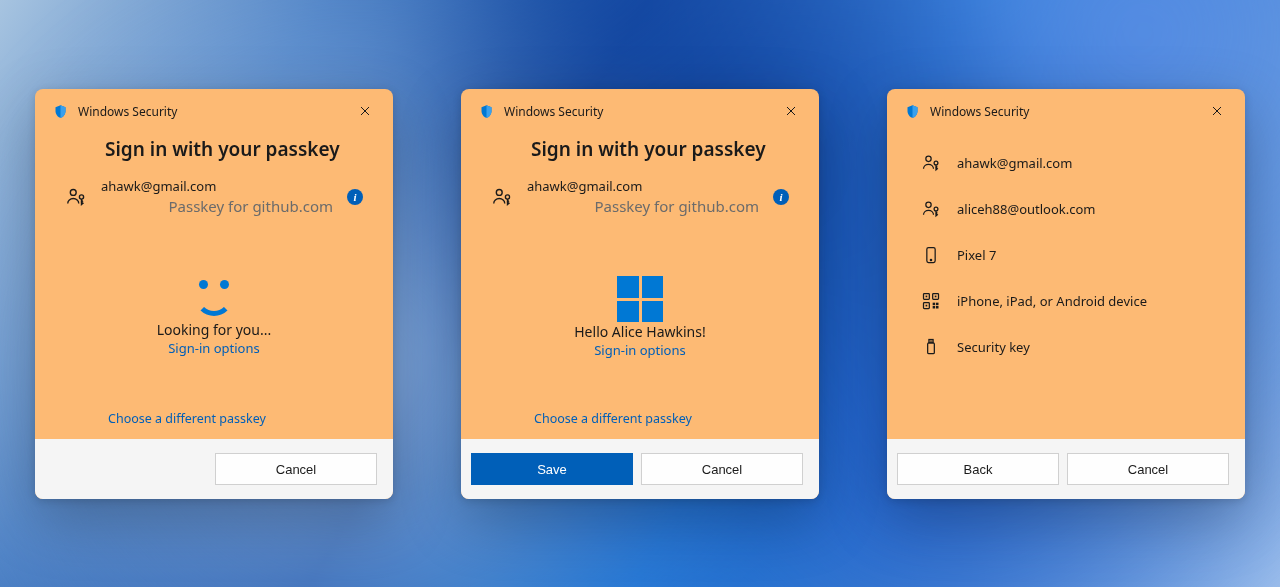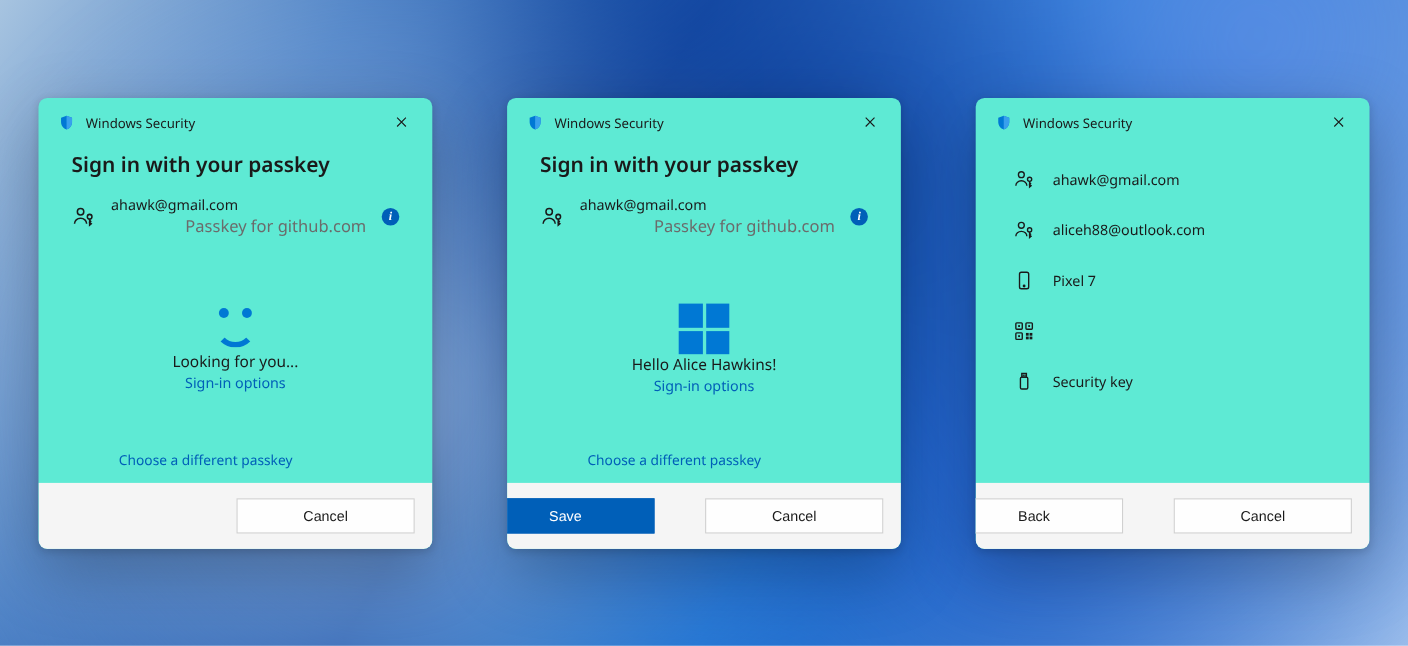--- a/index.html
+++ b/index.html
@@ -20,21 +20,21 @@
         radial-gradient(circle at 70% 70%, rgba(20,80,200,0.7) 0%, transparent 40%),
         radial-gradient(circle at 30% 60%, rgba(180,210,245,0.7) 0%, transparent 40%),
         radial-gradient(circle at 85% 15%, rgba(90,140,230,0.8) 0%, transparent 45%);
       filter: blur(24px);
     }
     .stage{position:relative;width:100%;height:100%;}
     .dialog{
       position:absolute;
       width:358px;
       height:410px;
-      background:#5eead4;
+      background:#fdba74;
       border-radius:8px;
       box-shadow:0 20px 60px rgba(0,0,0,0.25), 0 2px 8px rgba(0,0,0,0.15);
       display:flex;
       flex-direction:column;
       overflow:hidden;
     }
     .dialog.d1{left:35px; top:89px;}
     .dialog.d2{left:461px; top:89px;}
     .dialog.d3{left:887px; top:89px;}
 
@@ -42,21 +42,21 @@
       display:flex; align-items:center;
       padding:11px 14px 6px 18px;
       gap:10px;
     }
     .shield-icon{width:15px;height:15px;flex-shrink:0;}
     .titlebar-title{font-size:12px;color:#1a1a1a;flex:1;}
     .close-btn{width:28px;height:22px;display:flex;align-items:center;justify-content:center;cursor:pointer;border-radius:4px;}
     .close-btn svg{width:10px;height:10px;}
 
     .content{padding:8px 30px 0;flex:1;display:flex;flex-direction:column;}
-    h1.heading{font-size:19px;font-weight:600;color:#1a1a1a;margin-bottom:16px;}
+    h1.heading{font-size:19px;font-weight:600;color:#1a1a1a;margin-bottom:16px;margin-left:40px;}
 
     .identity-row{display:flex;align-items:center;gap:14px;margin-bottom:8px;}
     .passkey-icon{width:22px;height:22px;flex-shrink:0;}
     .id-text{flex:1;line-height:1.35;}
     .id-primary{font-size:13px;color:#1a1a1a;}
     .id-secondary{font-size:15px;color:#6b6b6b;text-align:right;}
     .info-icon{width:16px;height:16px;background:#005fb8;border-radius:50%;display:flex;align-items:center;justify-content:center;flex-shrink:0;}
     .info-icon::after{content:"i";color:#fff;font-size:11px;font-weight:600;font-family:Georgia,serif;font-style:italic;}
 
     .center-block{flex:1;display:flex;flex-direction:column;align-items:center;justify-content:center;}
@@ -75,21 +75,21 @@
     .footer.two-even .btn{flex:1;}
     .btn{
       min-width:162px;
       height:32px;
       border:1px solid #d0d0d0;
       background:#fefefe;
       border-radius:0;
       font-size:13px;
       color:#1a1a1a;
       cursor:pointer;
-      display:flex;align-items:center;justify-content:center;margin-left:38px;
+      display:flex;align-items:center;justify-content:center;
     }
     .btn.primary{background:#005fb8;border-color:#005fb8;color:#fff;}
 
     
     .smile{width:54px;height:42px;position:relative;margin-top:6px;}
     .smile .eye{position:absolute;width:9px;height:9px;background:#0078d4;border-radius:50%;top:2px;}
     .smile .eye.l{left:12px;} .smile .eye.r{right:12px;}
     .smile .mouth{position:absolute;bottom:4px;left:8px;right:8px;height:22px;border:5px solid #0078d4;border-top:none;border-left-color:transparent;border-right-color:transparent;border-radius:0 0 40px 40px;}
 
     
@@ -251,20 +251,21 @@
                 <rect x="3" y="14" width="7" height="7" rx="1" fill="none" stroke="#1a1a1a" stroke-width="1.5"></rect>
                 <rect x="5.5" y="5.5" width="2" height="2"></rect>
                 <rect x="16.5" y="5.5" width="2" height="2"></rect>
                 <rect x="5.5" y="16.5" width="2" height="2"></rect>
                 <rect x="14" y="14" width="3" height="3"></rect>
                 <rect x="18" y="14" width="3" height="3"></rect>
                 <rect x="14" y="18" width="3" height="3"></rect>
                 <rect x="18" y="18" width="3" height="3"></rect>
               </svg>
             </span>
+            <span class="item-label">iPhone, iPad, or Android device</span>
           </div>
           <div class="passkey-item">
             <span class="item-icon">
               <svg viewBox="0 0 24 24" fill="none" stroke="#1a1a1a" stroke-width="1.5">
                 <rect x="8" y="7" width="8" height="13" rx="1.5"></rect>
                 <rect x="9.5" y="3" width="5" height="4"></rect>
                 <line x1="11" y1="4.2" x2="11" y2="5.8"></line>
                 <line x1="13" y1="4.2" x2="13" y2="5.8"></line>
               </svg>
             </span>

